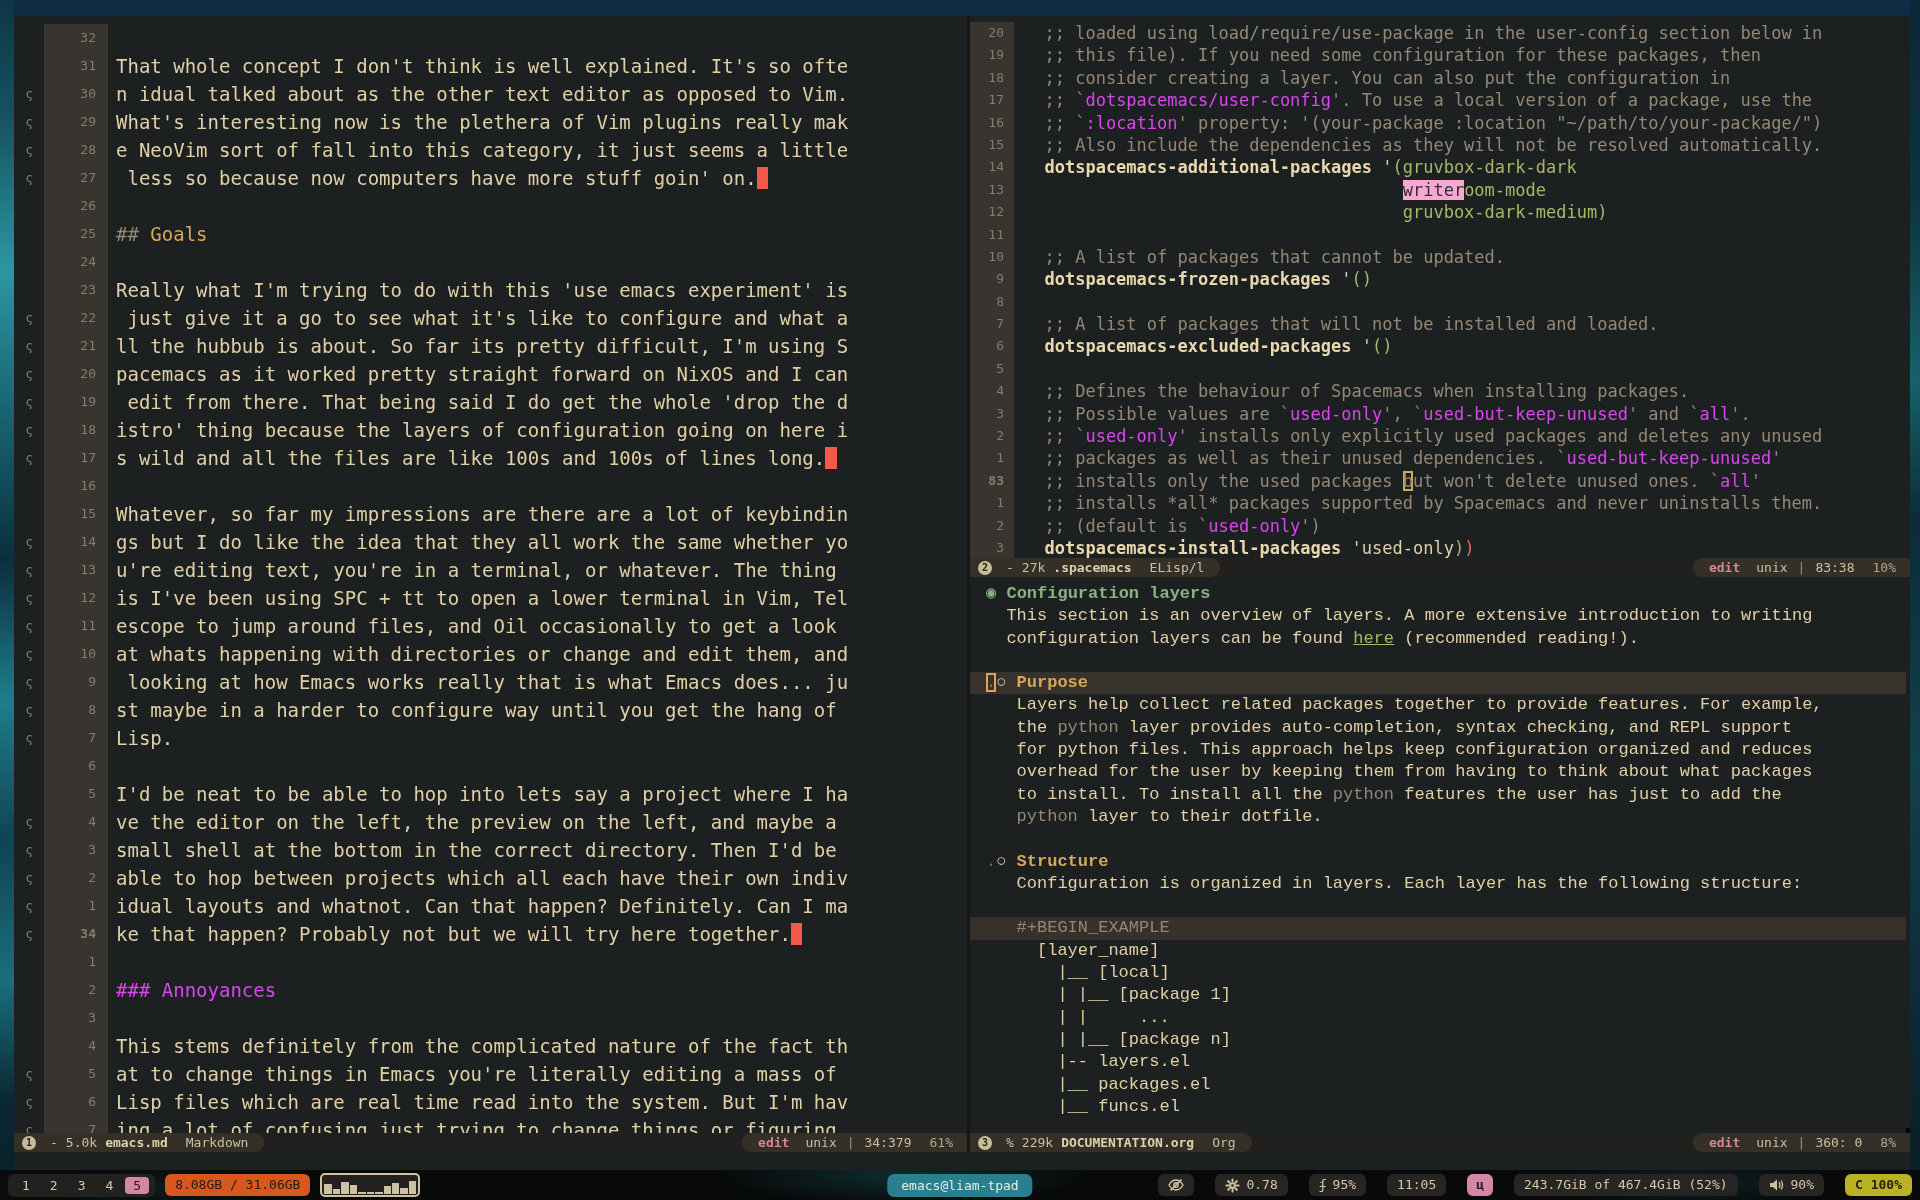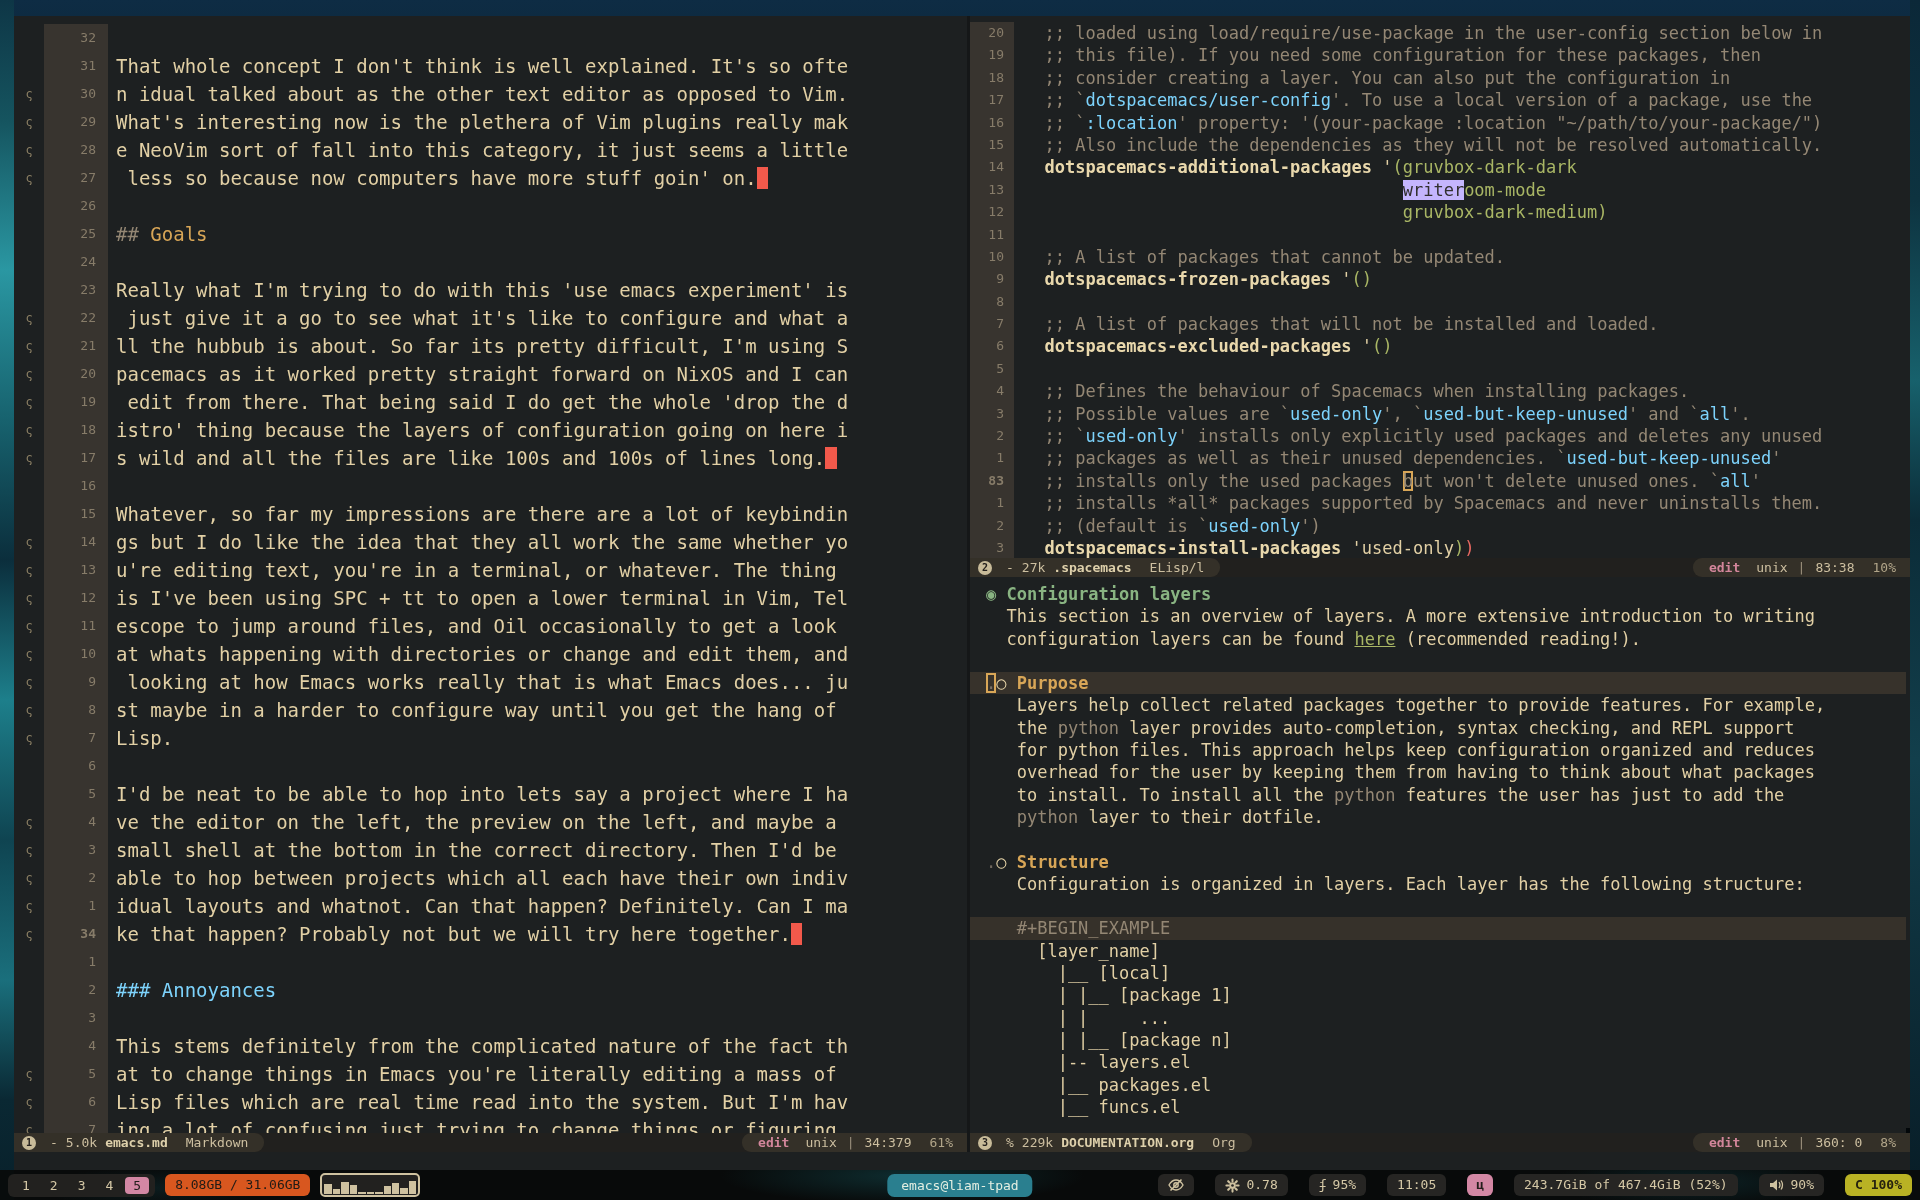--- a/index.html
+++ b/index.html
@@ -10,45 +10,45 @@
   .strip{position:absolute;top:0;bottom:0;z-index:0;}
   #strip-left{left:0;width:14px;background:linear-gradient(180deg,#0e3646 0,#15545f 120px,#2a97a2 270px,#17626e 420px,#0b2e3c 560px,#1d7f8b 700px,#0f4451 840px,#1a6f7c 980px,#0a2833 1100px,#08202a 100%);}
   #strip-right{right:0;width:10px;background:linear-gradient(180deg,#0b2838 0,#0d3340 200px,#17616c 380px,#0b2c38 520px,#123f4c 760px,#081c26 100%);}
 
   
   #frame{position:absolute;left:14px;top:16px;width:1896px;height:1112px;background:#1d2021;z-index:1;}
   .pane{position:absolute;overflow:hidden;background:#1d2021;}
   #pane1{left:0;top:0;width:953px;height:1117px;padding-top:8px;box-sizing:border-box;}
   #vdivider{position:absolute;left:953px;top:0;width:3px;height:1136px;background:#151718;}
   #pane2{left:956px;top:0;right:0;height:542px;padding-top:6px;box-sizing:border-box;}
-  #pane3{left:956px;top:561px;right:4px;height:556px;padding-top:6px;box-sizing:border-box;}
+  #pane3{left:956px;top:561px;right:4px;height:556px;padding-top:6px;box-sizing:border-box;font-family:Liberation Mono, monospace;}
   #minibuffer{position:absolute;left:0;top:1136px;right:0;height:18px;background:#1d2021;}
 
   .row{display:flex;align-items:stretch;}
   #pane1 .row{height:28px;line-height:28px;}
   #pane2 .row{height:22.4px;line-height:22.4px;}
   #pane3 .row{height:22.3px;line-height:22.3px;}
   .wrapcol{width:30px;flex:none;text-align:center;font-size:12px;color:#8d English1;color:#8d8165;}
   #pane1 .numcol{width:64px;flex:none;background:#38342f;color:#877c69;font-size:13px;text-align:right;padding-right:12px;box-sizing:border-box;}
   #pane2 .numcol{width:44px;flex:none;background:#38342f;color:#877c69;font-size:13px;text-align:right;padding-right:10px;box-sizing:border-box;}
   .row.cur .numcol{background:#463e33;color:#e78a4e;font-weight:bold;}
   .txt{white-space:pre;flex:1;}
   #pane1 .txt{font-size:19px;padding-left:8px;color:#e2d0a5;}
   #pane2 .txt{font-size:17px;padding-left:10px;color:#e2d0a5;}
   #pane3 .txt{font-size:17px;padding-left:16px;color:#e2d0a5;}
   #pane3 .row.hl{background:#37322b;}
   #pane3 .row.band{background:#36312a;}
 
   .s-fg{color:#e2d0a5;} .s-fgb{color:#e9d8ac;font-weight:bold;}
-  .s-cm{color:#948774;} .s-pk{color:#7dd3fc;} .s-gr{color:#a9b665;}
+  .s-cm{color:#948774;} .s-pk{color:#d946ef;} .s-gr{color:#a9b665;}
   .s-yl{color:#d8a657;} .s-ylb{color:#d8a657;font-weight:bold;}
   .s-tl{color:#89b482;} .s-tlb{color:#89b482;font-weight:bold;}
   .s-lk{color:#a9b665;text-decoration:underline;}
   .s-dim{color:#6f675c;} .s-rd{color:#ea6962;}
-  .s-hlw{background:#c4b5fd;color:#32302f;}
+  .s-hlw{background:#f9a8d4;color:#32302f;}
   .s-bc{background:#f2594b;color:#1d2021;}
   .s-hc{box-shadow:inset 0 0 0 2px #d8a657;color:#948774;}
   .s-hc2{box-shadow:inset 0 0 0 2px #d8a657;color:#7a7066;}
 
   
   .modeline{position:absolute;height:19px;background:#21201e;display:flex;justify-content:space-between;
     font-size:13px;color:#cdbfa0;}
   #ml1{left:0;top:1117px;width:953px;}
   #ml2{left:956px;top:542px;right:0;}
   #ml3{left:956px;top:1117px;right:0;}

